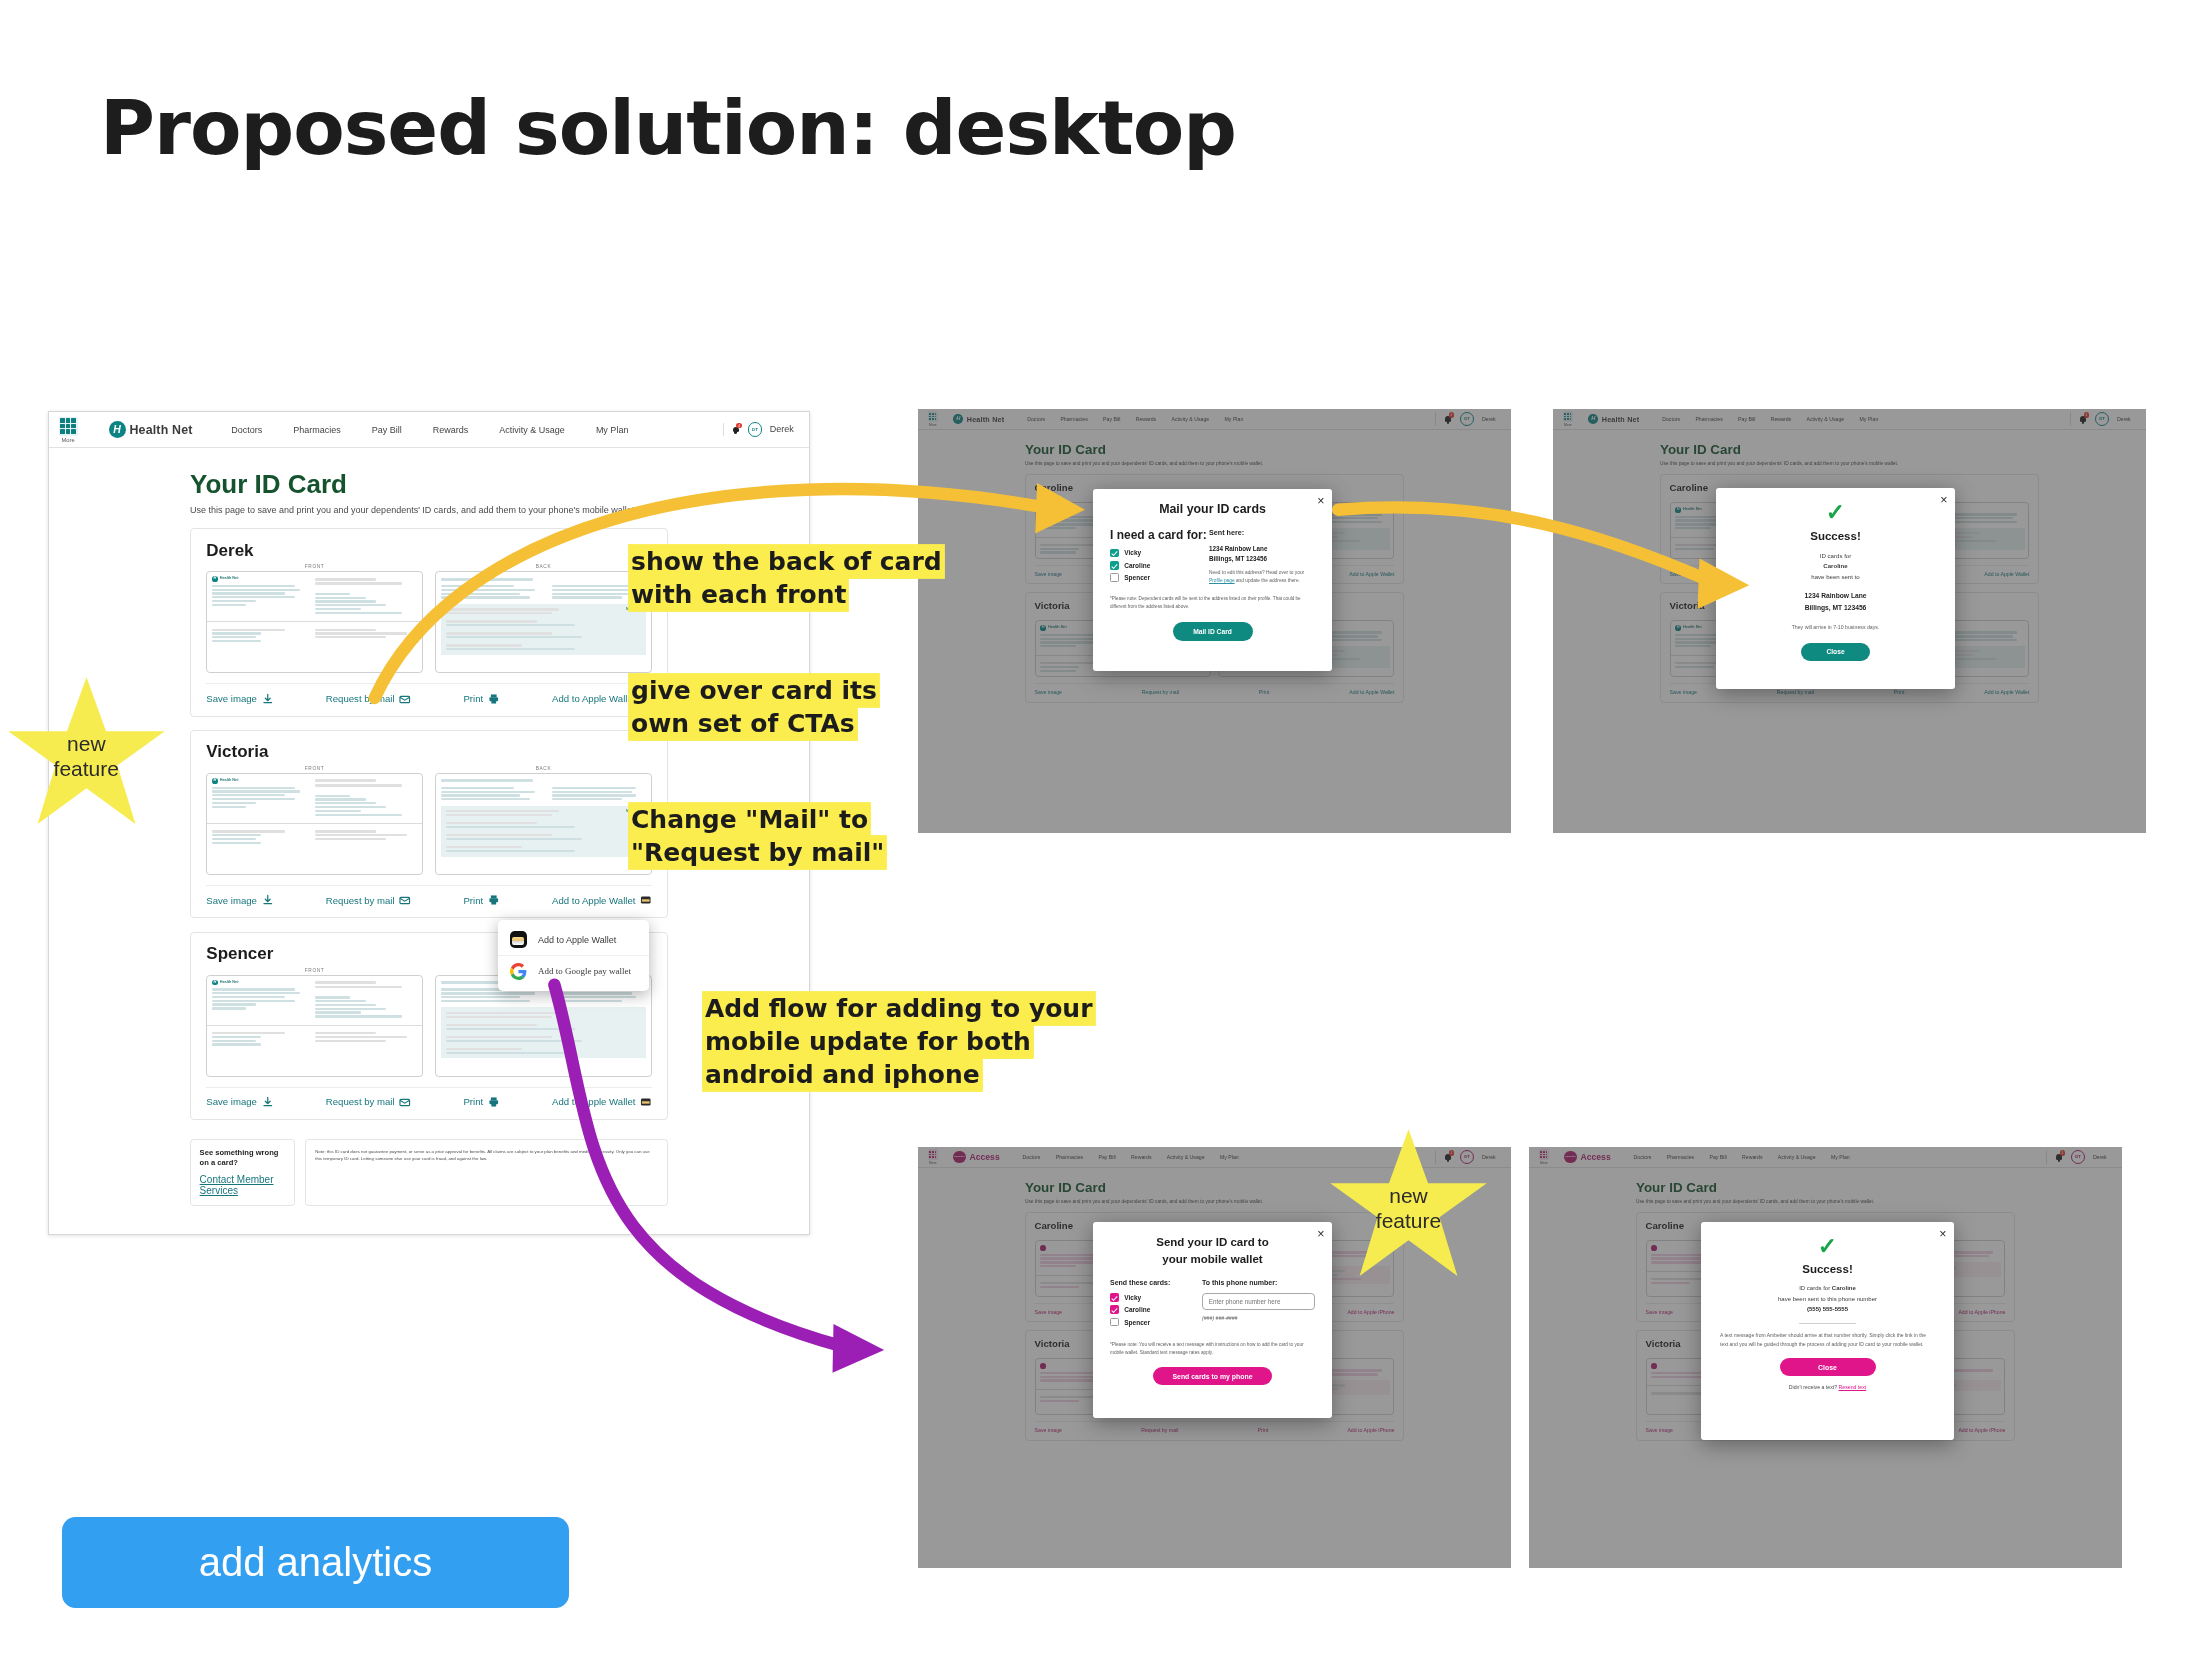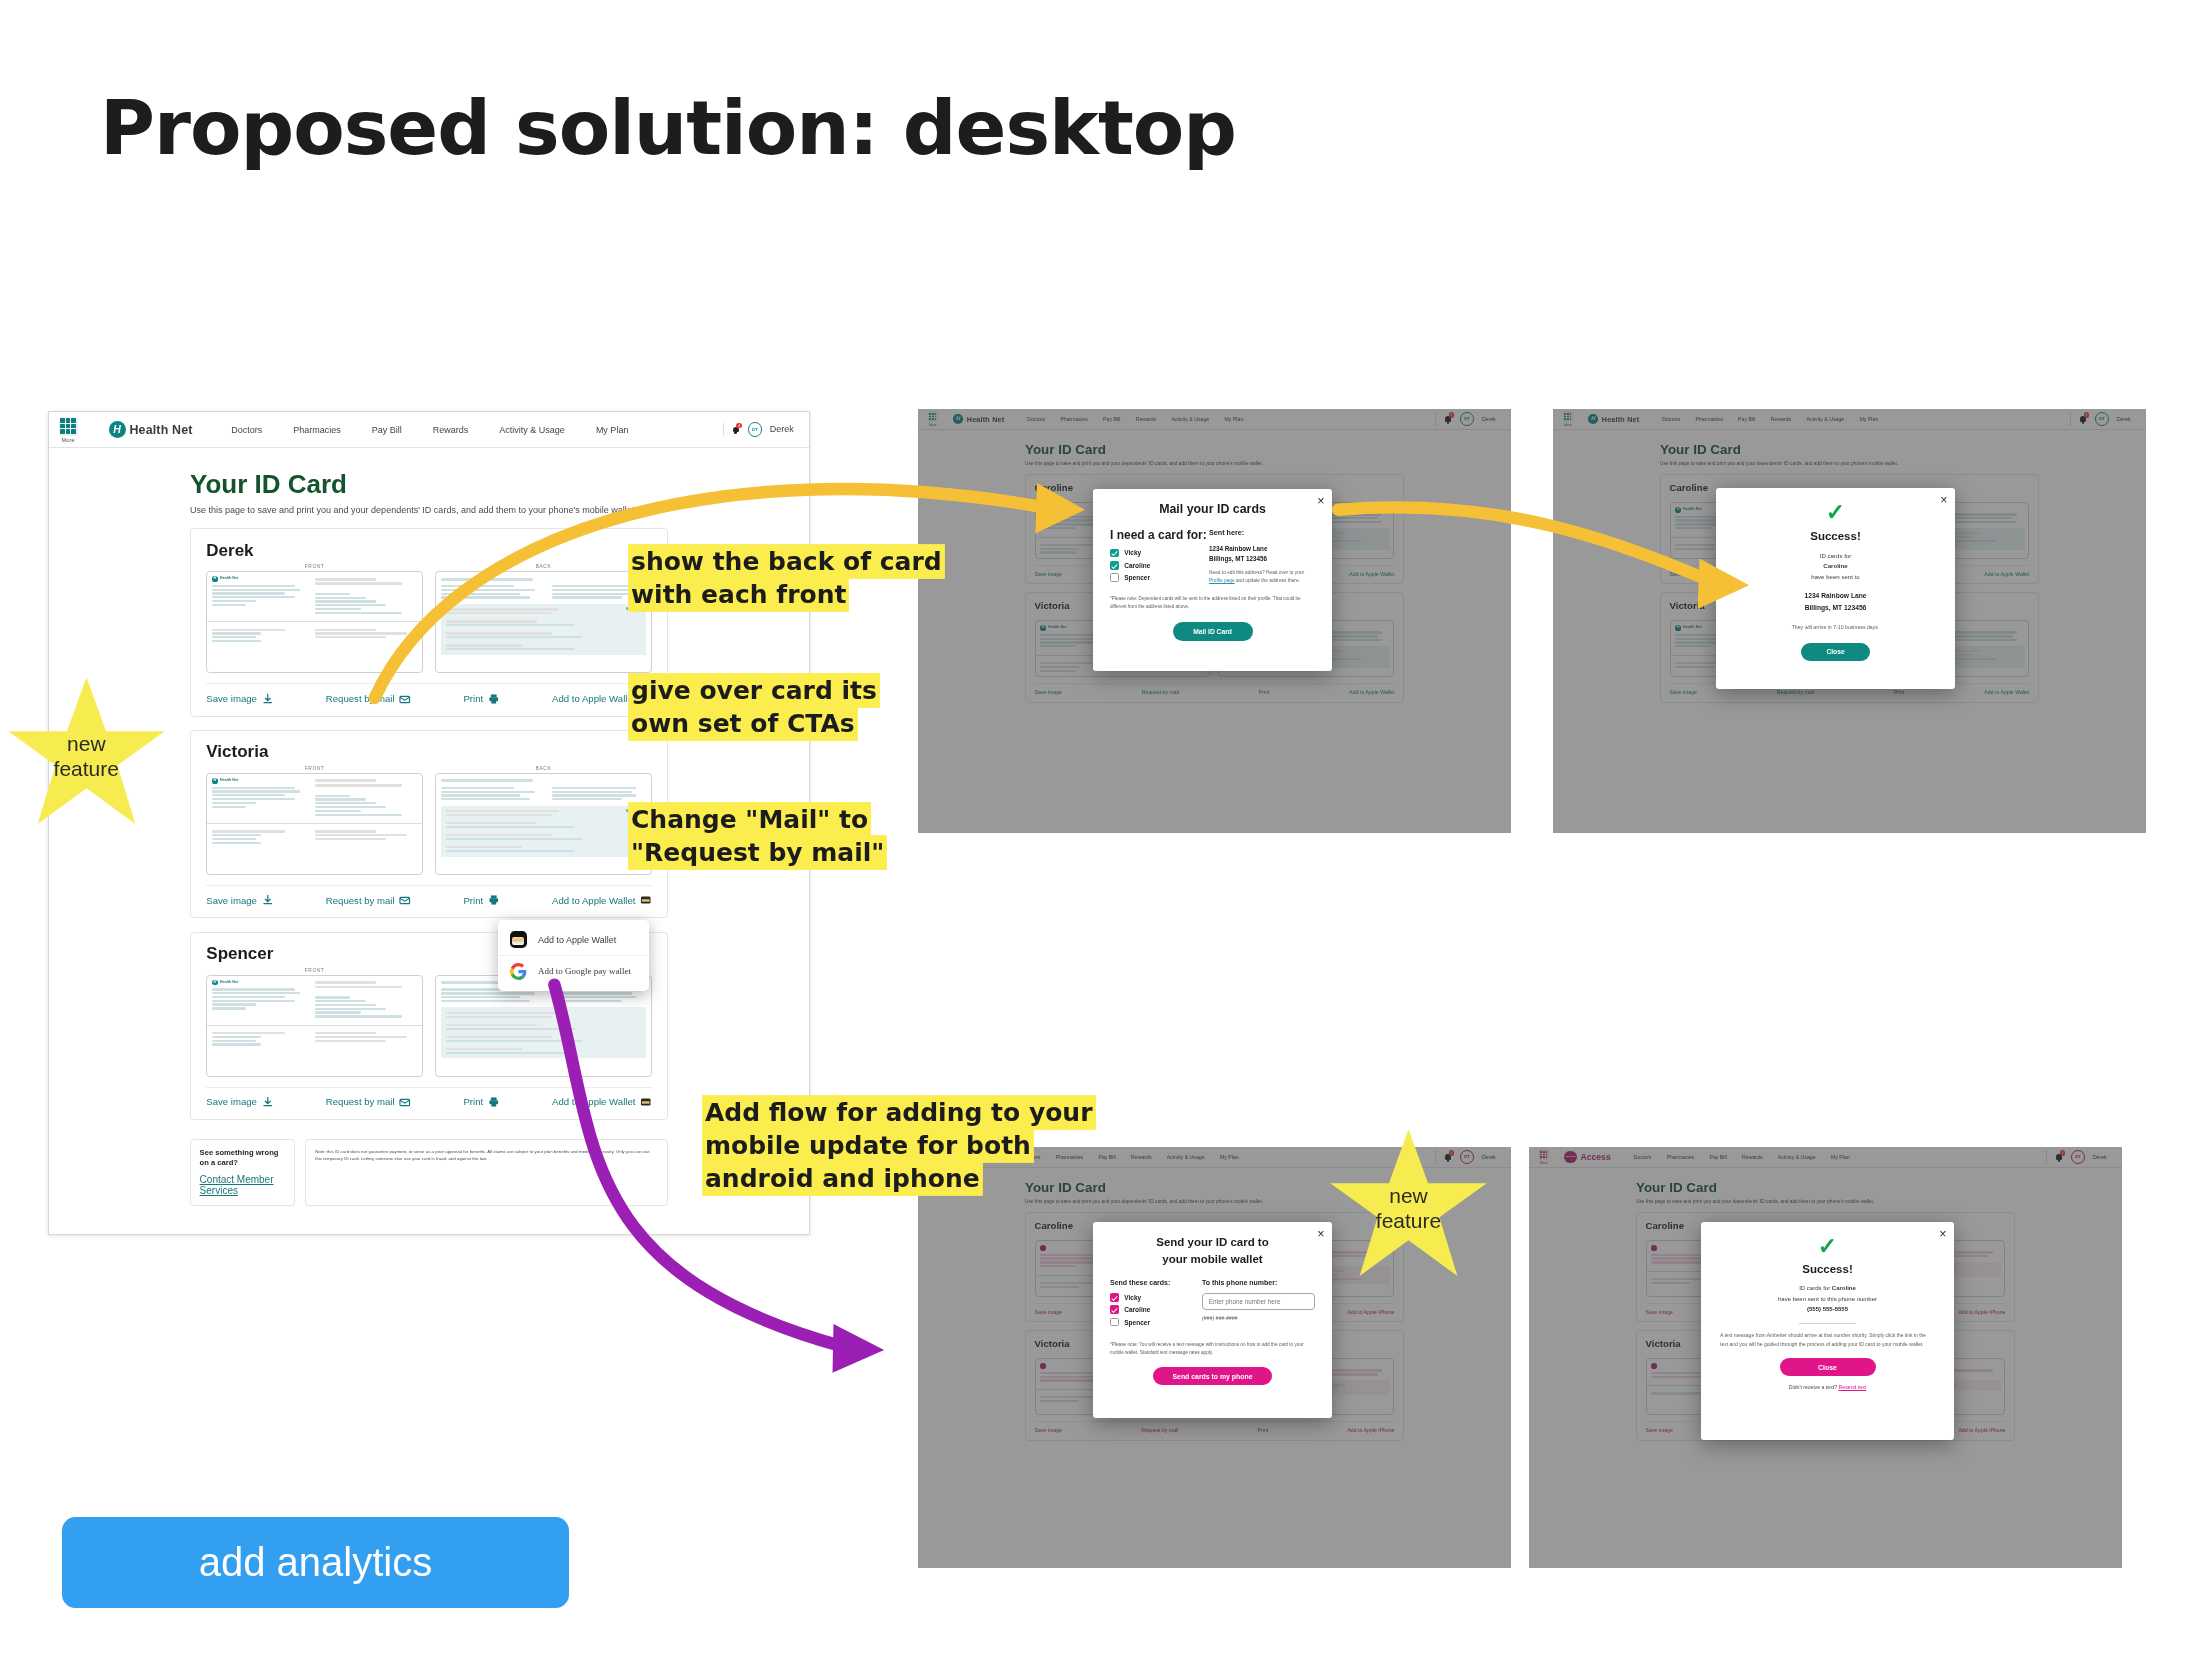--- a/index.html
+++ b/index.html
@@ -1535,20 +1535,20 @@
 <div class="hl" style="left:631px;top:674px;width:315px;">
   <span>give over card its</span><br>
   <span>own set of CTAs</span>
 </div>
 
 <div class="hl" style="left:631px;top:803px;width:315px;">
   <span>Change "Mail" to</span><br>
   <span>"Request by mail"</span>
 </div>
 
-<div class="hl" style="left:705px;top:1096px;width:459px;">
+<div class="hl" style="left:705px;top:992px;width:459px;">
   <span>Add flow for adding to your</span><br>
   <span>mobile update for both</span><br>
   <span>android and iphone</span>
 </div>
 
 <div class="analytics">add analytics</div>
 
 
 </body></html>

